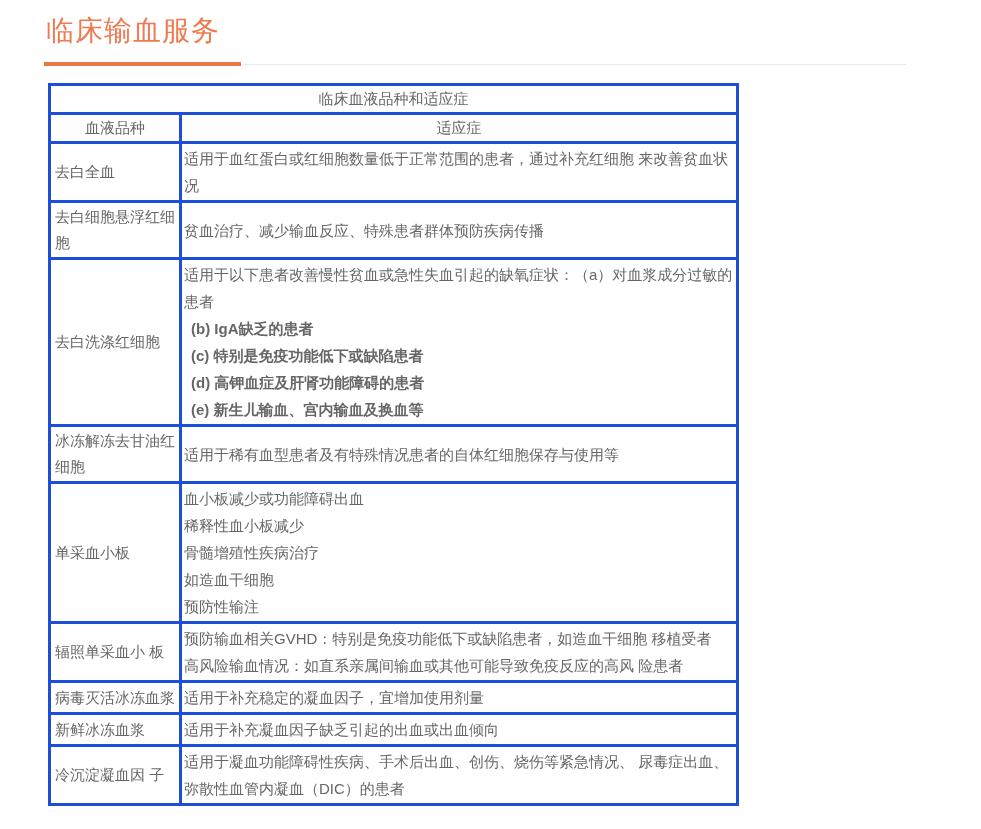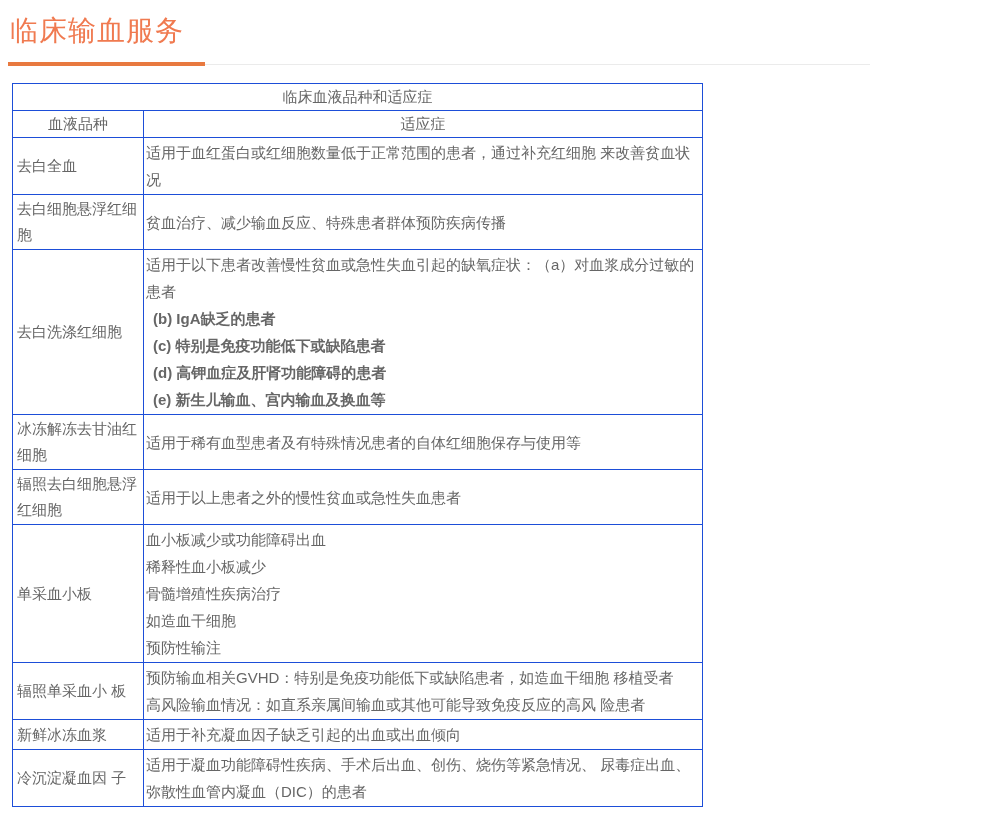--- a/index.html
+++ b/index.html
@@ -1,25 +1,25 @@
 <!DOCTYPE html>
 <html><head>
 <meta charset="utf-8">
 <style>
   html,body { margin:0; padding:0; background:#ffffff; }
   body { font-family:"Liberation Sans", sans-serif; color:#666666; }
-  .page { width:870px; height:829px; position:relative; box-sizing:border-box; overflow:hidden; background:#ffffff; }
+  .page { width:870px; height:829px; position:relative; box-sizing:border-box; overflow:hidden; background:#ffffff;margin-left:36px; }
 
   .page-title { margin:12px 0 0 10px; font-size:28px; font-weight:400; color:#f07a50; letter-spacing:1px; }
   .title-rule { position:relative; margin:12px 0 0 8px; width:964px; height:4px; }
   .title-rule .grayline { position:absolute; left:0; right:0; bottom:1px; height:1px; background:#ebebeb; }
   .title-rule .accent { position:absolute; left:0; bottom:0; height:4px; width:197px; background:#e8793f; }
 
   table.blood-table { border-collapse:collapse; margin:17px 0 0 12px; width:691px; table-layout:fixed; }
-  .blood-table th, .blood-table td { border:1px solid #1d4ed8; font-size:15px; font-weight:400; color:#666666; }
+  .blood-table th, .blood-table td { border:3px solid #1d4ed8; font-size:15px; font-weight:400; color:#666666; }
   .blood-table th { text-align:center; line-height:22px; padding:2px; }
   col.c1 { width:131px; }
   td.product { text-align:left; padding:1px 4px; line-height:26px; word-break:break-all; }
   td.indications { padding:1px 2px; vertical-align:middle; word-break:break-all; }
   td.indications p { margin:0; line-height:27px; }
   td.indications p.lettered { padding-left:7px;font-weight:bold; }
 </style>
 </head>
 <body>
 
@@ -67,40 +67,40 @@
             <p class="lettered">(e) 新生儿输血、宫内输血及换血等</p>
           </td>
         </tr>
         <tr>
           <td class="product">冰冻解冻去甘油红细胞</td>
           <td class="indications">
             <p>适用于稀有血型患者及有特殊情况患者的自体红细胞保存与使用等</p>
           </td>
         </tr>
         <tr>
-          <td class="product">辐照去白细胞悬浮红细胞</td>
-          <td class="indications">
-            <p>适用于以上患者之外的慢性贫血或急性失血患者</p>
-          </td>
-        </tr>
-        <tr>
           <td class="product">单采血小板</td>
           <td class="indications">
             <p>血小板减少或功能障碍出血</p>
             <p>稀释性血小板减少</p>
             <p>骨髓增殖性疾病治疗</p>
             <p>如造血干细胞</p>
             <p>预防性输注</p>
           </td>
         </tr>
         <tr>
           <td class="product">辐照单采血小 板</td>
           <td class="indications">
             <p>预防输血相关GVHD：特别是免疫功能低下或缺陷患者，如造血干细胞 移植受者</p>
             <p>高风险输血情况：如直系亲属间输血或其他可能导致免疫反应的高风 险患者</p>
+          </td>
+        </tr>
+        <tr>
+          <td class="product">病毒灭活冰冻血浆</td>
+          <td class="indications">
+            <p>适用于补充稳定的凝血因子，宜增加使用剂量</p>
           </td>
         </tr>
         <tr>
           <td class="product">新鲜冰冻血浆</td>
           <td class="indications">
             <p>适用于补充凝血因子缺乏引起的出血或出血倾向</p>
           </td>
         </tr>
         <tr>
           <td class="product">冷沉淀凝血因 子</td>

